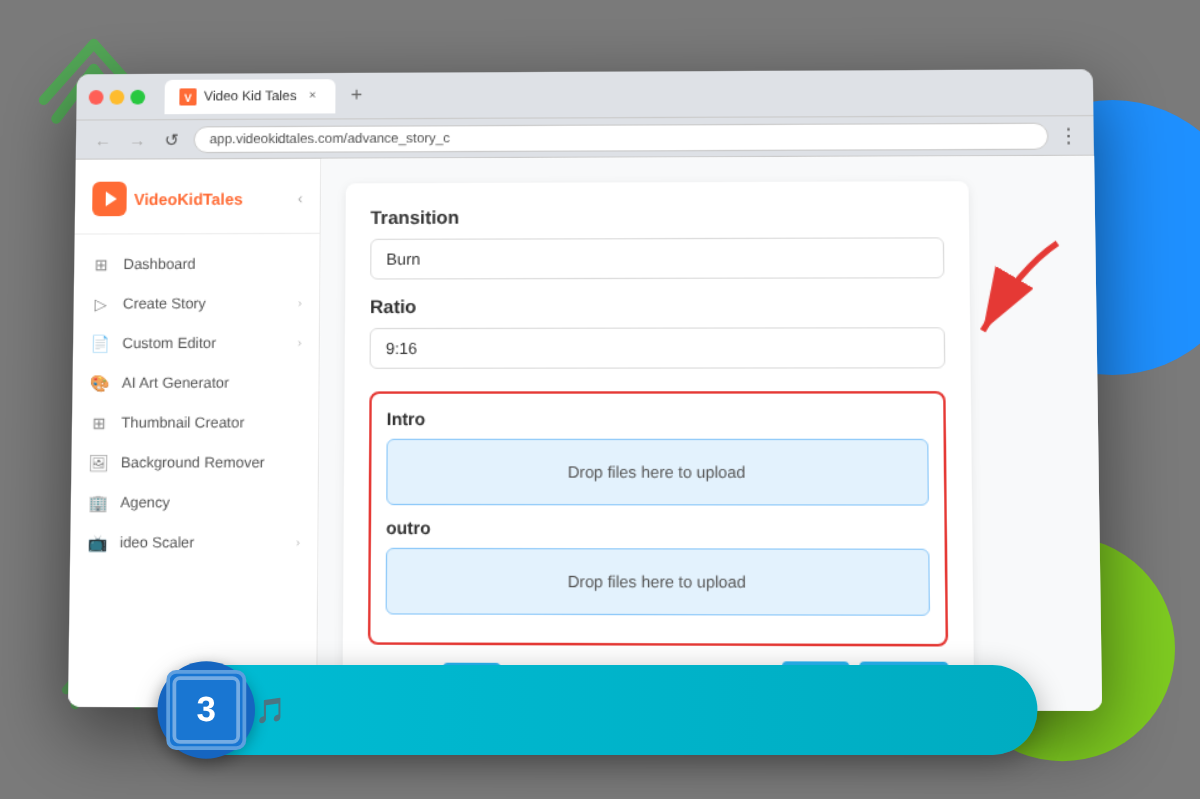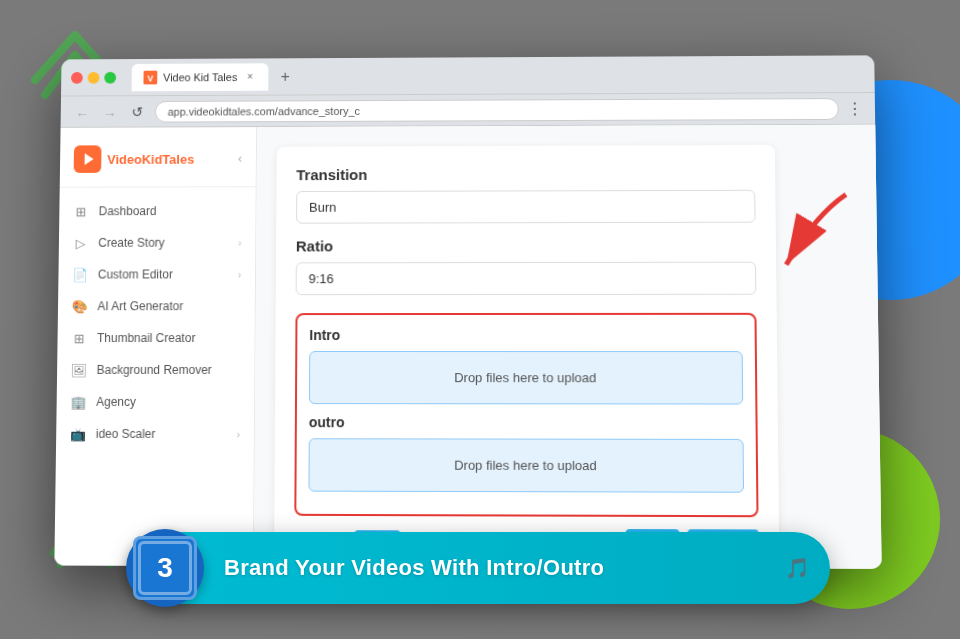--- a/index.html
+++ b/index.html
@@ -584,15 +584,14 @@
   </div>
 </div>
 
 <div class="bottom-banner">
   <div class="banner-badge">
     <div class="banner-badge-inner">
       <div class="badge-target-ring"></div>
       <span class="badge-number">3</span>
     </div>
   </div>
-  <span class="banner-text">Brand Your Videos With Intro/Outro</span>
   <span class="banner-music-icon">🎵</span>
 </div>
 
 </body></html>

